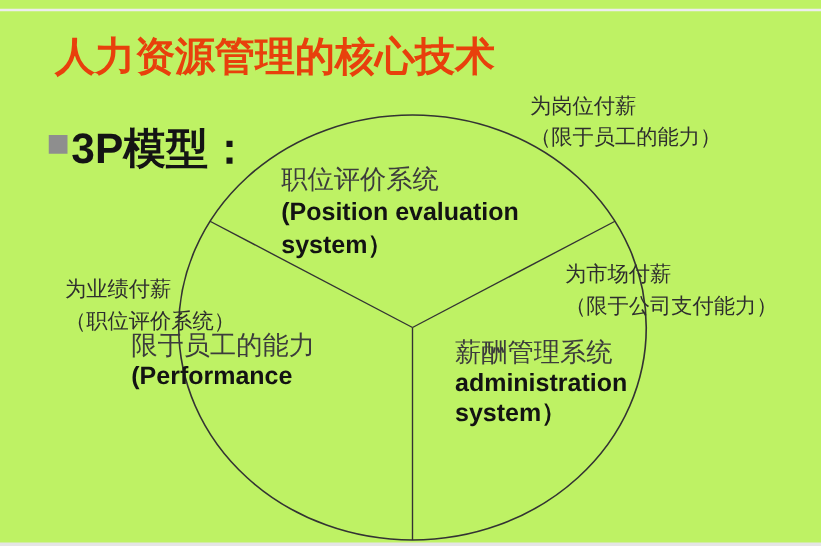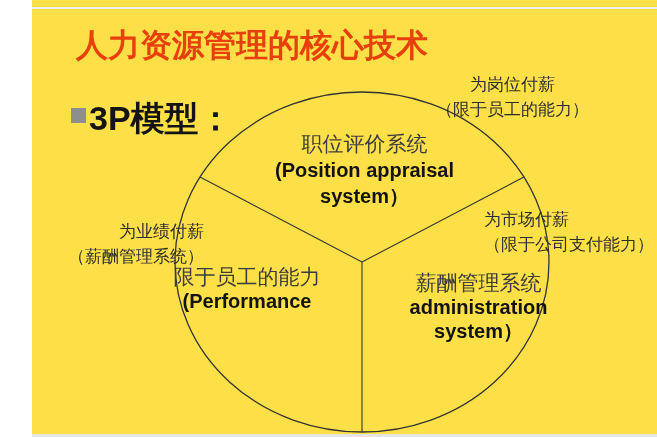--- a/index.html
+++ b/index.html
@@ -1,53 +1,53 @@
 <!DOCTYPE html>
 <html><head>
 <meta charset="utf-8">
 <style>
   html,body{margin:0;padding:0;}
   body{
     width:657px;height:437px;position:relative;overflow:hidden;
     background:#ffffff;
     font-family:"Liberation Sans","DejaVu Sans",sans-serif;
   }
-  .slide{position:absolute;inset:0;background:#fde047;margin-left:32px;}
+  .slide{position:absolute;inset:0;background:#bef264;}
   .edge-top{position:absolute;left:0;right:0;top:7px;height:2px;background:#ededed;}
   .edge-bottom{position:absolute;left:0;right:0;bottom:0;height:3px;background:#e5e5e5;}
 
   .title{
     position:absolute;left:44px;top:24px;
     font-size:32px;font-weight:bold;color:#e8400c;
     letter-spacing:0px;white-space:nowrap;
   }
 
   .heading{position:absolute;left:39px;top:96px;height:42px;}
   .heading .marker{
     position:absolute;left:0;top:12px;width:15px;height:15px;background:#8e8e8e;
   }
   .heading .label{
     position:absolute;left:18px;top:0;
     font-size:34px;font-weight:bold;color:#141414;white-space:nowrap;
   }
 
   svg.diagram{position:absolute;left:0;top:0;}
 
-  .sector{position:absolute;text-align:center;color:#3c3c3c;}
+  .sector{position:absolute;text-align:left;color:#3c3c3c;}
   .sector .zh{font-size:21px;line-height:inherit;}
   .sector .en{font-size:20px;font-weight:bold;color:#131313;line-height:inherit;}
   .sector-top{left:225px;top:131px;width:215px;line-height:26px;}
   .sector-left{left:105px;top:264px;width:220px;line-height:25px;}
   .sector-right{left:364px;top:271px;width:165px;line-height:24px;}
 
   .annot{
     position:absolute;font-size:17px;line-height:25px;color:#2e2e2e;white-space:nowrap;
   }
-  .annot-top{left:404px;top:72px;text-align:center;}
-  .annot-left{left:36px;top:219px;text-align:right;}
+  .annot-top{left:424px;top:72px;}
+  .annot-left{left:52px;top:219px;}
   .annot-right{left:452px;top:207px;}
 </style>
 </head>
 <body>
 
 <div class="slide">
 
   <div class="edge-top"></div>
   <div class="edge-bottom"></div>
 
@@ -60,21 +60,21 @@
 
   <svg class="diagram" width="657" height="437" viewBox="0 0 657 437">
     <ellipse cx="330" cy="262" rx="187" ry="170" fill="none" stroke="#333333" stroke-width="1.3"></ellipse>
     <line x1="330" y1="262" x2="168" y2="177" stroke="#333333" stroke-width="1.1"></line>
     <line x1="330" y1="262" x2="492" y2="177" stroke="#333333" stroke-width="1.1"></line>
     <line x1="330" y1="262" x2="330" y2="432" stroke="#333333" stroke-width="1.1"></line>
   </svg>
 
   <div class="sector sector-top">
     <div class="zh">职位评价系统</div>
-    <div class="en">(Position appraisal</div>
+    <div class="en">(Position evaluation</div>
     <div class="en">system）</div>
   </div>
 
   <div class="sector sector-left">
     <div class="zh">限于员工的能力</div>
     <div class="en">(Performance</div>
   </div>
 
   <div class="sector sector-right">
     <div class="zh">薪酬管理系统</div>
@@ -82,21 +82,21 @@
     <div class="en">system）</div>
   </div>
 
   <div class="annot annot-top">
     <div>为岗位付薪</div>
     <div>（限于员工的能力）</div>
   </div>
 
   <div class="annot annot-left">
     <div>为业绩付薪</div>
-    <div>（薪酬管理系统）</div>
+    <div>（职位评价系统）</div>
   </div>
 
   <div class="annot annot-right">
     <div>为市场付薪</div>
     <div>（限于公司支付能力）</div>
   </div>
 
 </div>
 
 </body></html>

